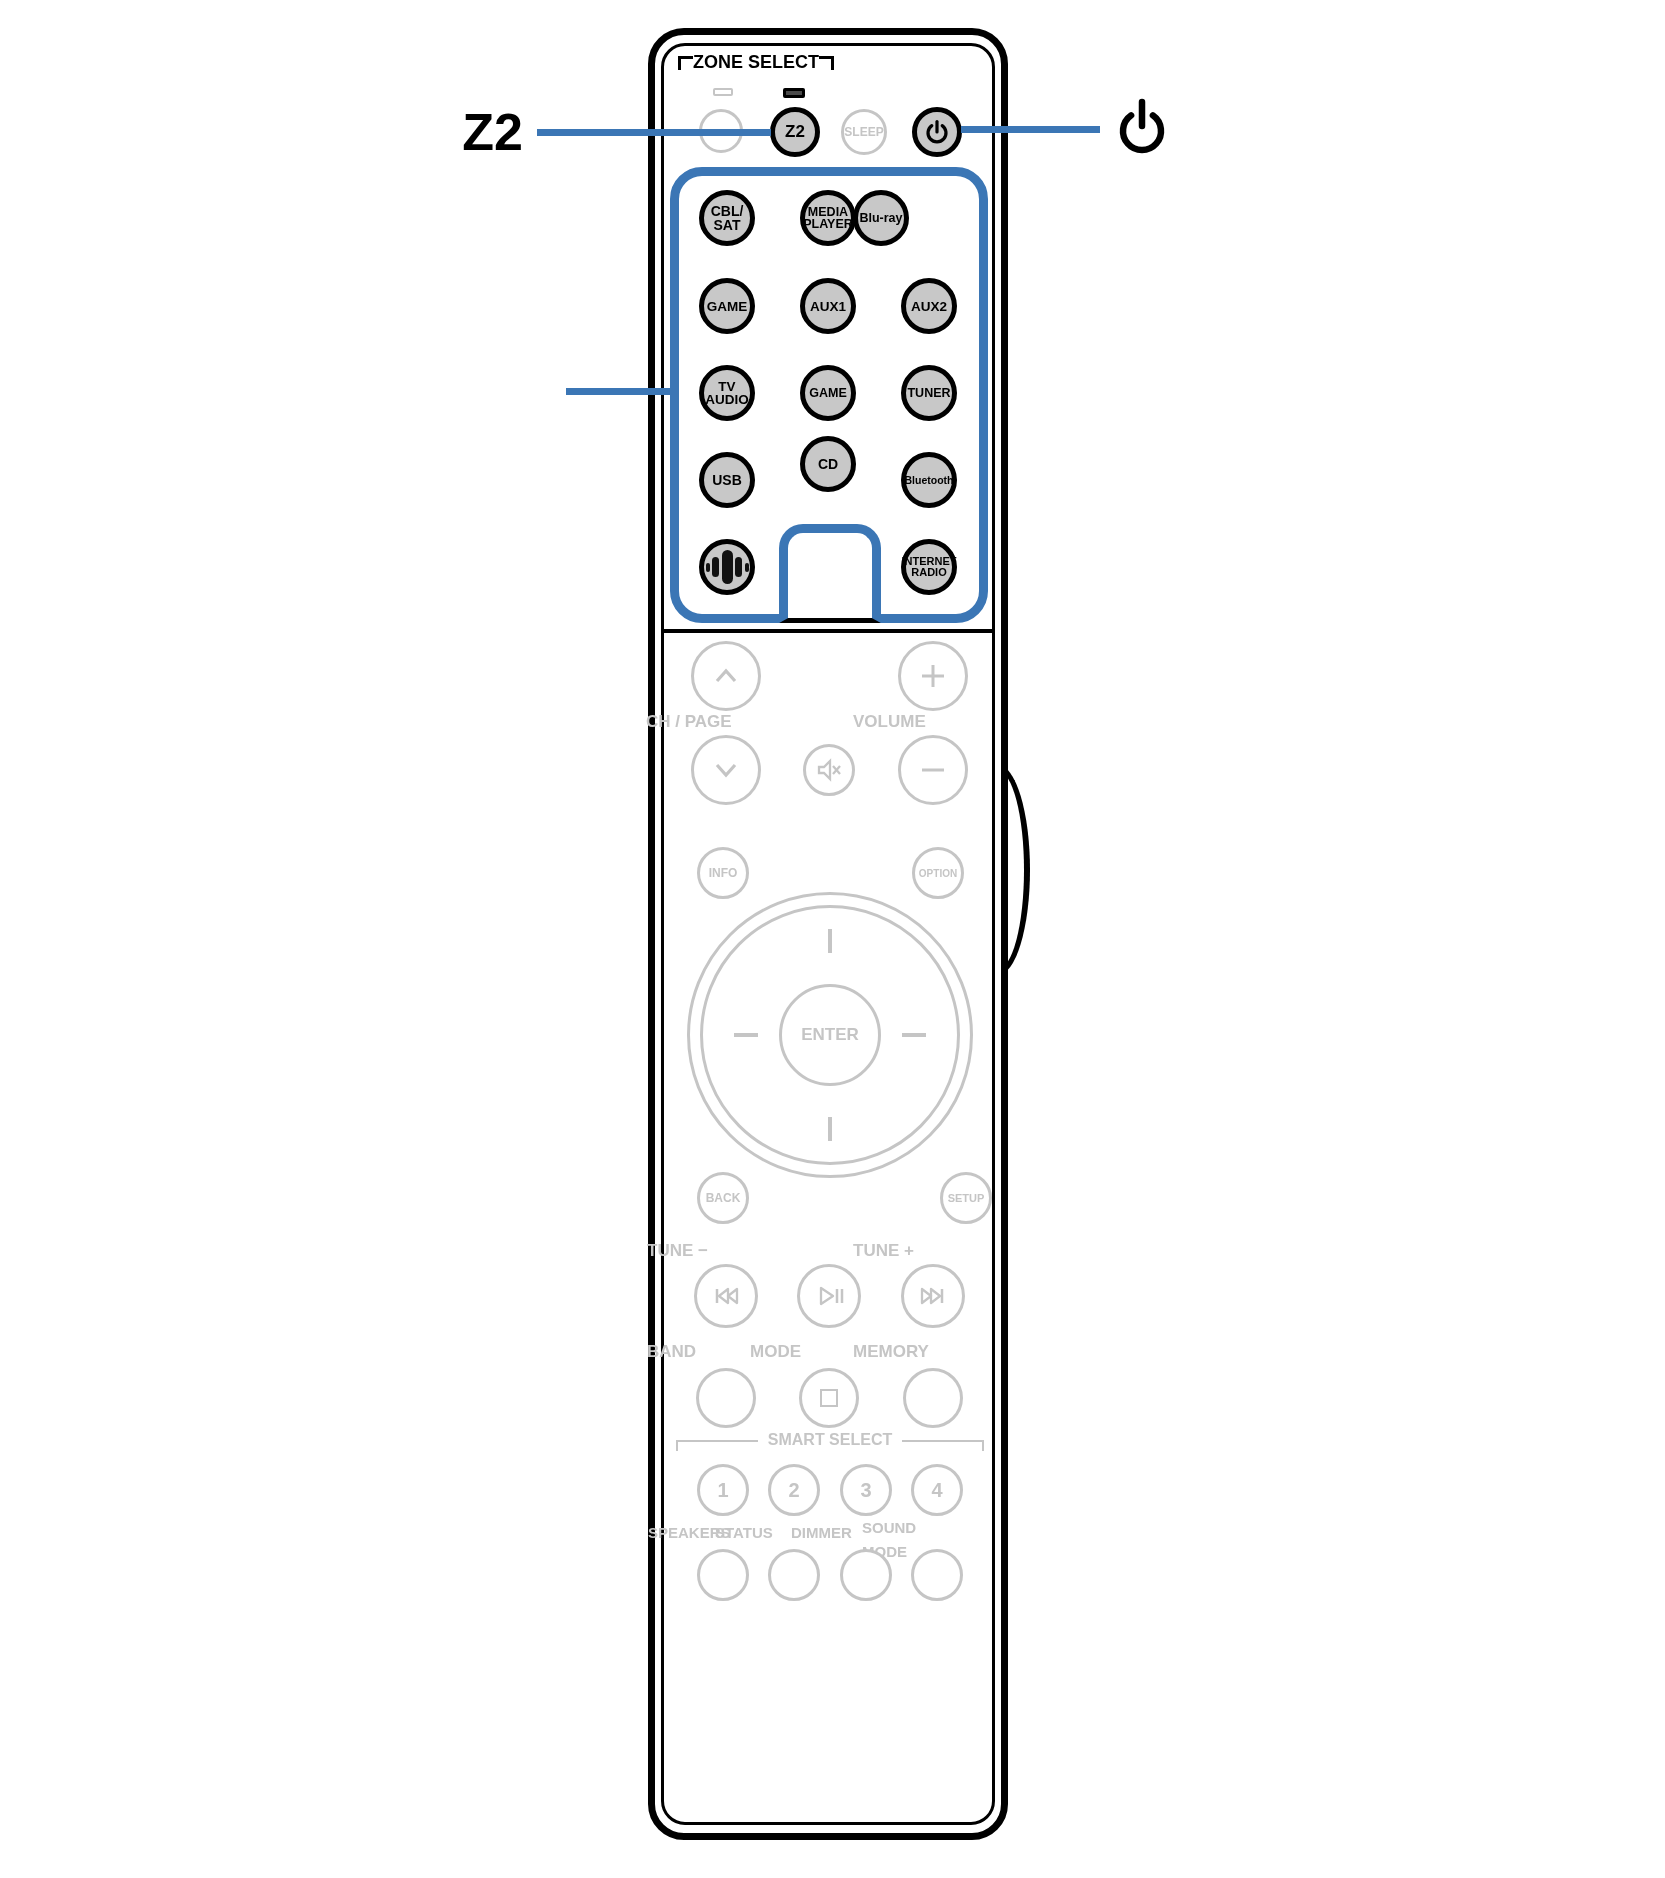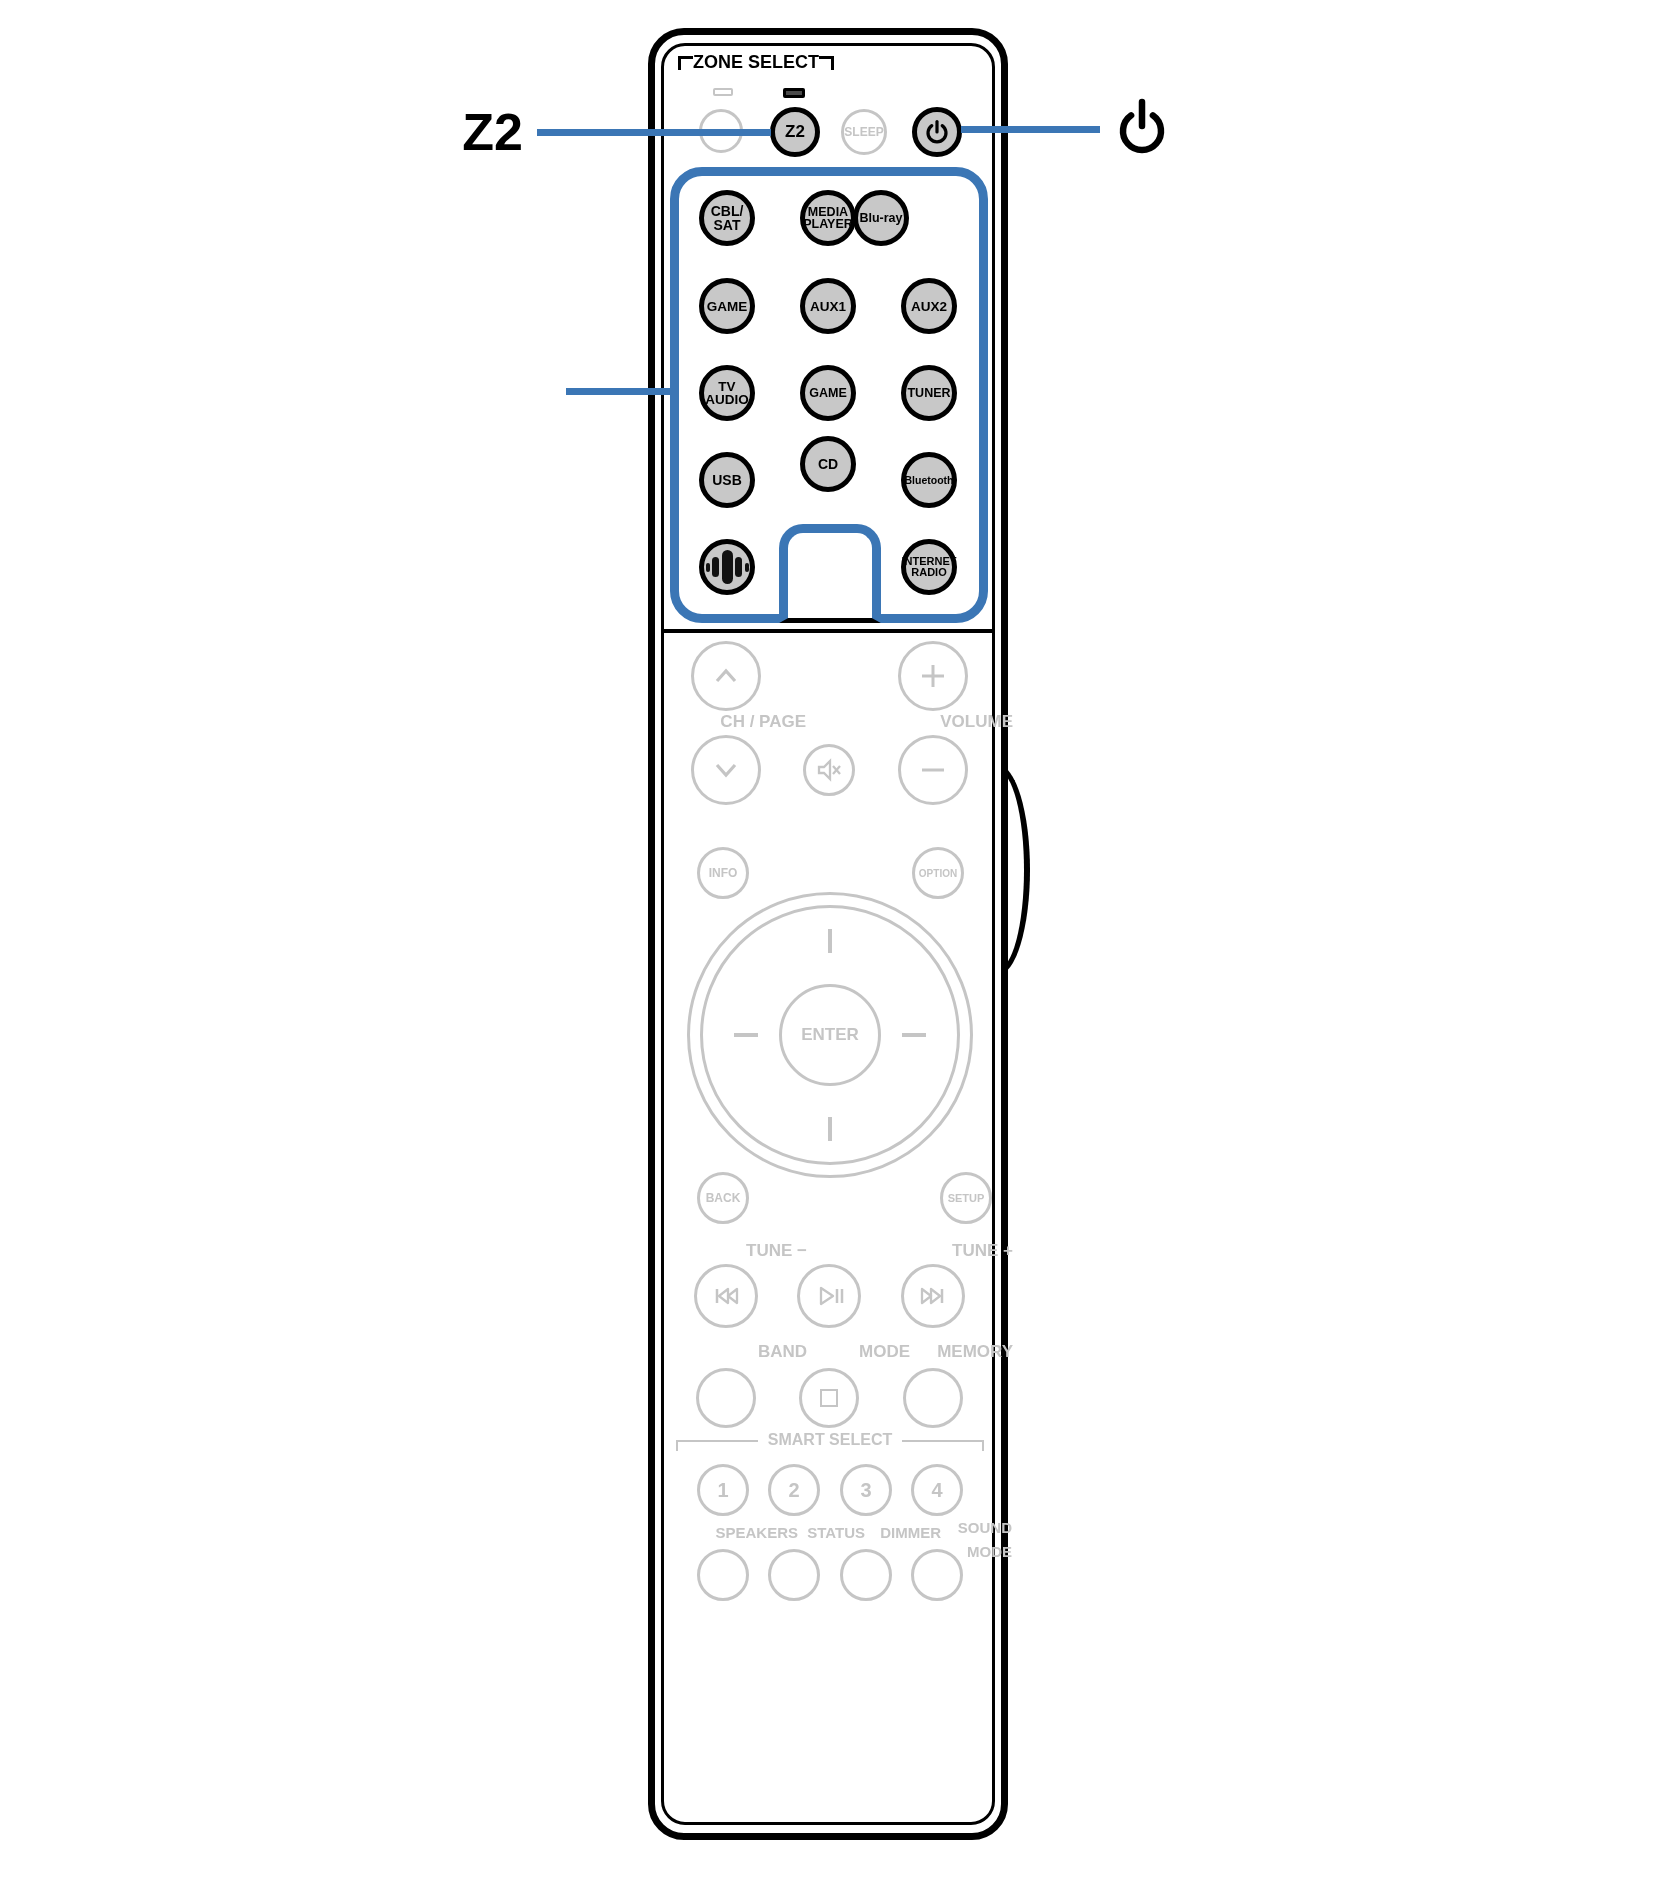--- a/index.html
+++ b/index.html
@@ -5,21 +5,21 @@
   html,body { margin:0; padding:0; background:#fff; }
   .canvas { position:relative; width:1665px; height:1878px; background:#fff;
             font-family:"Liberation Sans", sans-serif; overflow:hidden; }
   .abs  { position:absolute; box-sizing:border-box; }
   .circ { position:absolute; box-sizing:border-box; border-radius:50%;
           display:flex; align-items:center; justify-content:center; text-align:center; }
   .btn-dark  { background:#c8c8c8; border:5px solid #000; color:#000; font-weight:bold; z-index:6; }
   .btn-faded { background:#fff; border:3.5px solid #c5c5c5; color:#c5c5c5; font-weight:bold; z-index:3; }
   .ring      { background:transparent; border:3.5px solid #c5c5c5; z-index:3; }
   .pre { white-space:pre-line; }
-  .lbl-faded { position:absolute; color:#c5c5c5; font-weight:bold; text-align:right; z-index:3; }
+  .lbl-faded { position:absolute; color:#c5c5c5; font-weight:bold; text-align:left; z-index:3; }
   .blue-line { position:absolute; height:7px; background:#3b76b5; z-index:7; }
   .callout-text { position:absolute; color:#000; font-weight:bold; text-align:right; z-index:8; }
   .tick-v { position:absolute; width:4px; background:#c5c5c5; z-index:3; }
   .tick-h { position:absolute; height:4px; background:#c5c5c5; z-index:3; }
   .bracket { width:12px; height:11px; border-top:3px solid #000; }
   .bracket.l { border-left:3px solid #000; }
   .bracket.r { border-right:3px solid #000; }
   .ss-line { flex:1; height:9px; border-top:2.5px solid #c5c5c5; }
   .ss-line.l { border-left:2.5px solid #c5c5c5; }
   .ss-line.r { border-right:2.5px solid #c5c5c5; }

